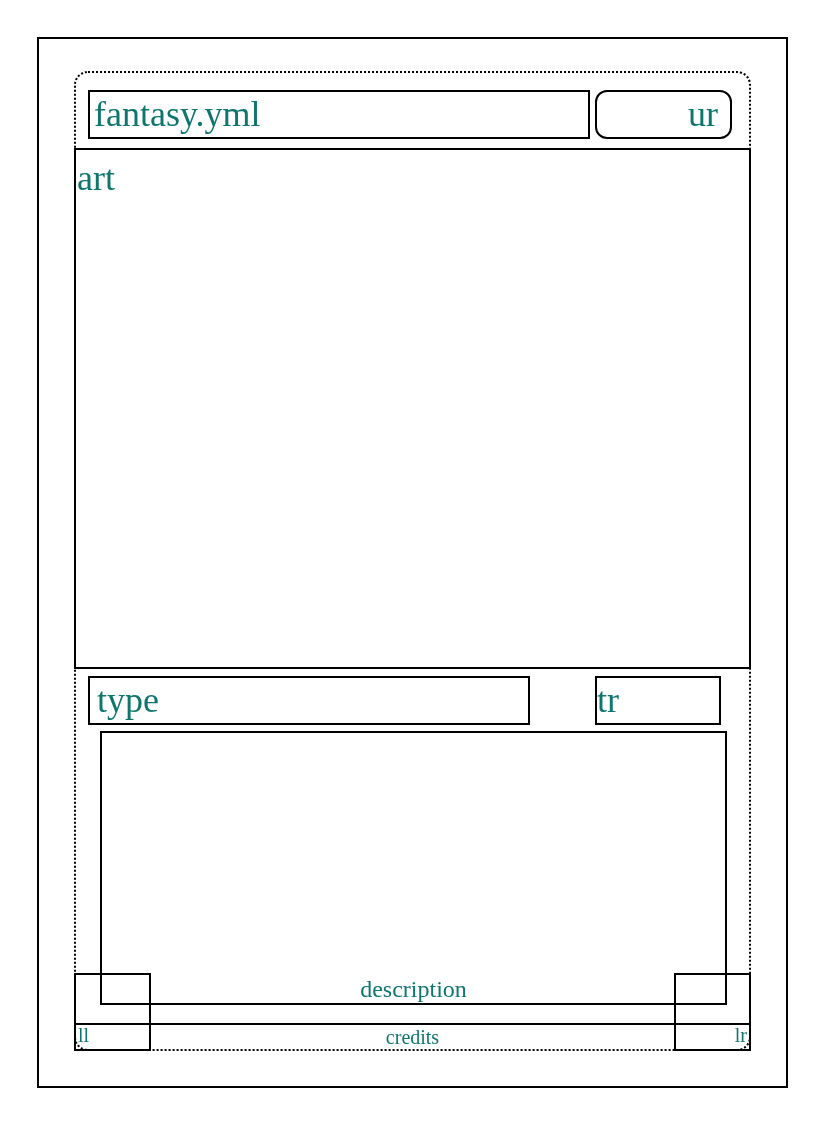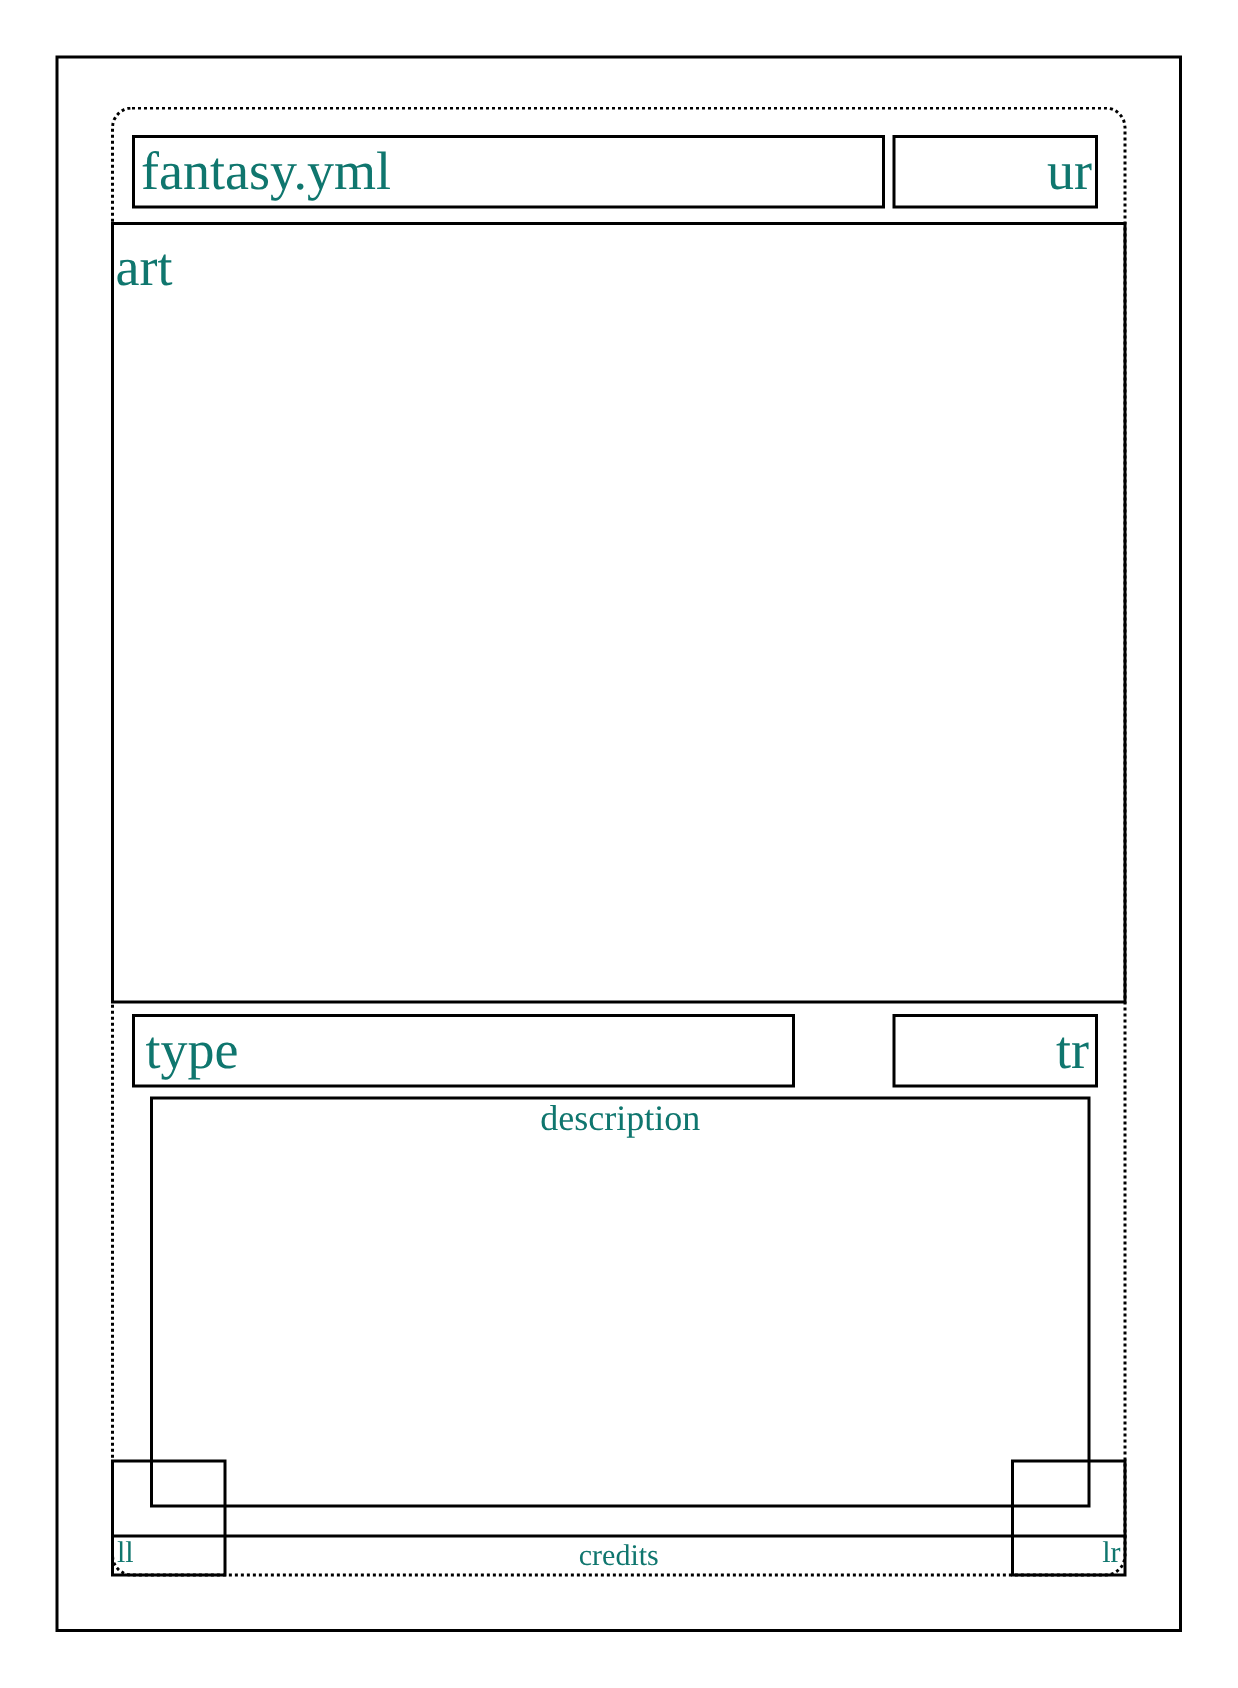--- a/index.html
+++ b/index.html
@@ -30,37 +30,37 @@
 
   .bar-box {
     height: 49px;
     border: 2px solid #000000;
     font-size: 36px;
     line-height: 45px;
     white-space: nowrap;
     overflow: hidden;
   }
   .title-box { left: 88px; top: 90px; width: 502px; padding-left: 4px; }
-  .ur-box    { left: 595px; top: 90px; width: 137px; text-align: right; padding-right: 2px; }
+  .ur-box    { left: 595px; top: 90px; width: 137px; text-align: right; padding-right: 12px; border-radius: 12px; }
   .type-box  { left: 88px; top: 676px; width: 442px; padding-left: 7px; }
-  .tr-box    { left: 595px; top: 676px; width: 137px; text-align: right; padding-right: 4px; }
+  .tr-box    { left: 595px; top: 676px; width: 126px; padding-right: 4px; }
 
   .art-box {
     left: 74px; top: 148px; width: 677px; height: 521px;
     border: 2px solid #000000;
     font-size: 36px;
     line-height: 45px;
     padding: 6px 0 0 1px;
   }
 
   .desc-box {
     left: 100px; top: 731px; width: 627px; height: 274px;
     border: 2px solid #000000;
     display: flex;
-    align-items: flex-start;
+    align-items: flex-end;
     justify-content: center;
     font-size: 24px;
   }
 
   .corner-box {
     top: 973px; width: 77px; height: 78px;
     border: 2px solid #000000;
     font-size: 20px;
     line-height: 22px;
   }

